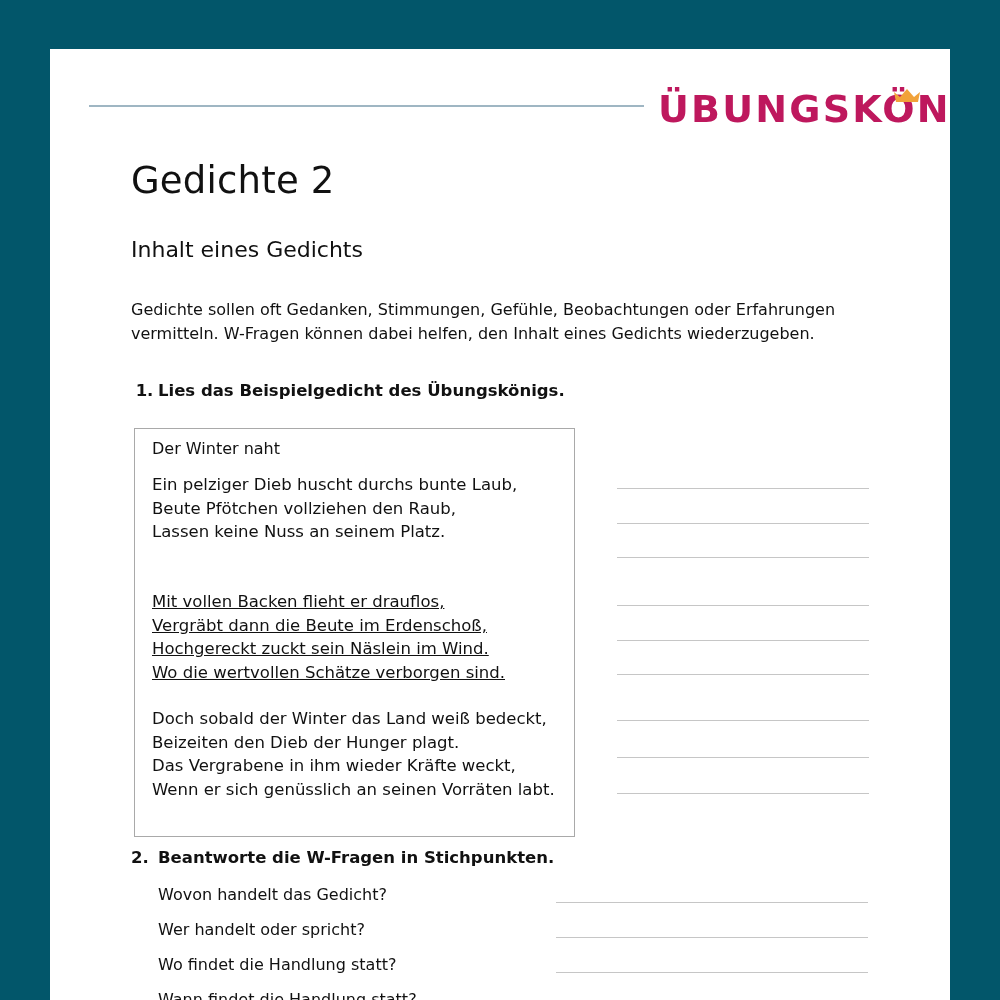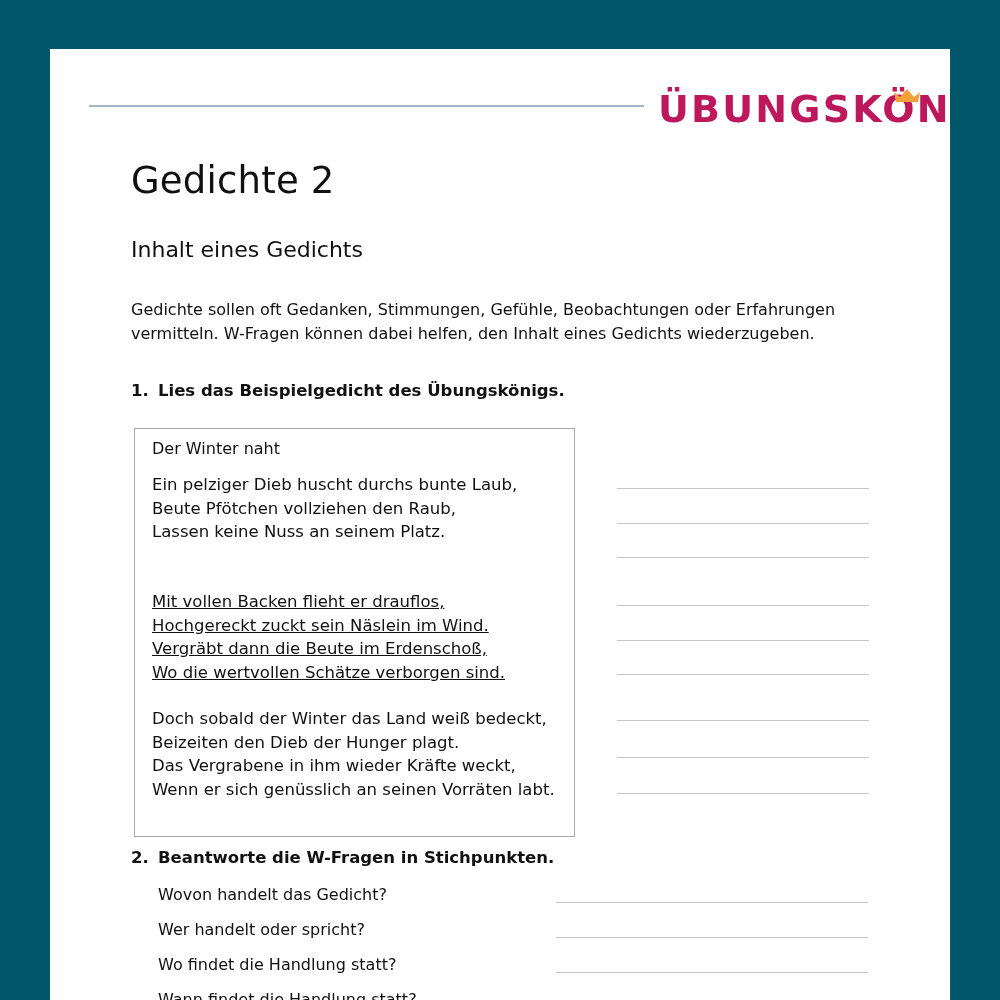--- a/index.html
+++ b/index.html
@@ -51,21 +51,21 @@
       position: absolute; left: 81px; top: 249px;
       width: 760px;
       font-size: 16px; line-height: 24px; margin: 0;
     }
     .task-heading {
       position: absolute; left: 81px;
       font-size: 16.5px; font-weight: bold; margin: 0;
       white-space: nowrap;
     }
     .task-heading .num { display: inline-block; width: 27px; }
-    .task1 { top: 332px; }
+    .task1 { top: 332px; text-align: center; }
     .task2 { top: 799px; }
     .poem-box {
       position: absolute; left: 84px; top: 379px;
       width: 441px; height: 409px;
       border: 1.5px solid #a9a9a9;
       box-sizing: border-box;
     }
     .poem-title {
       position: absolute; left: 17px; top: 10px;
       font-size: 16px; font-weight: 500; margin: 0;
@@ -120,22 +120,22 @@
 
   <div class="poem-box">
     <div class="poem-title">Der Winter naht</div>
     <div class="stanza stanza-1">
       <div>Ein pelziger Dieb huscht durchs bunte Laub,</div>
       <div>Beute Pfötchen vollziehen den Raub,</div>
       <div>Lassen keine Nuss an seinem Platz.</div>
     </div>
     <div class="stanza stanza-2">
       <div>Mit vollen Backen flieht er drauflos,</div>
+      <div>Vergräbt dann die Beute im Erdenschoß,</div>
       <div>Hochgereckt zuckt sein Näslein im Wind.</div>
-      <div>Vergräbt dann die Beute im Erdenschoß,</div>
       <div>Wo die wertvollen Schätze verborgen sind.</div>
     </div>
     <div class="stanza stanza-3">
       <div>Doch sobald der Winter das Land weiß bedeckt,</div>
       <div>Beizeiten den Dieb der Hunger plagt.</div>
       <div>Das Vergrabene in ihm wieder Kräfte weckt,</div>
       <div>Wenn er sich genüsslich an seinen Vorräten labt.</div>
     </div>
   </div>
 

